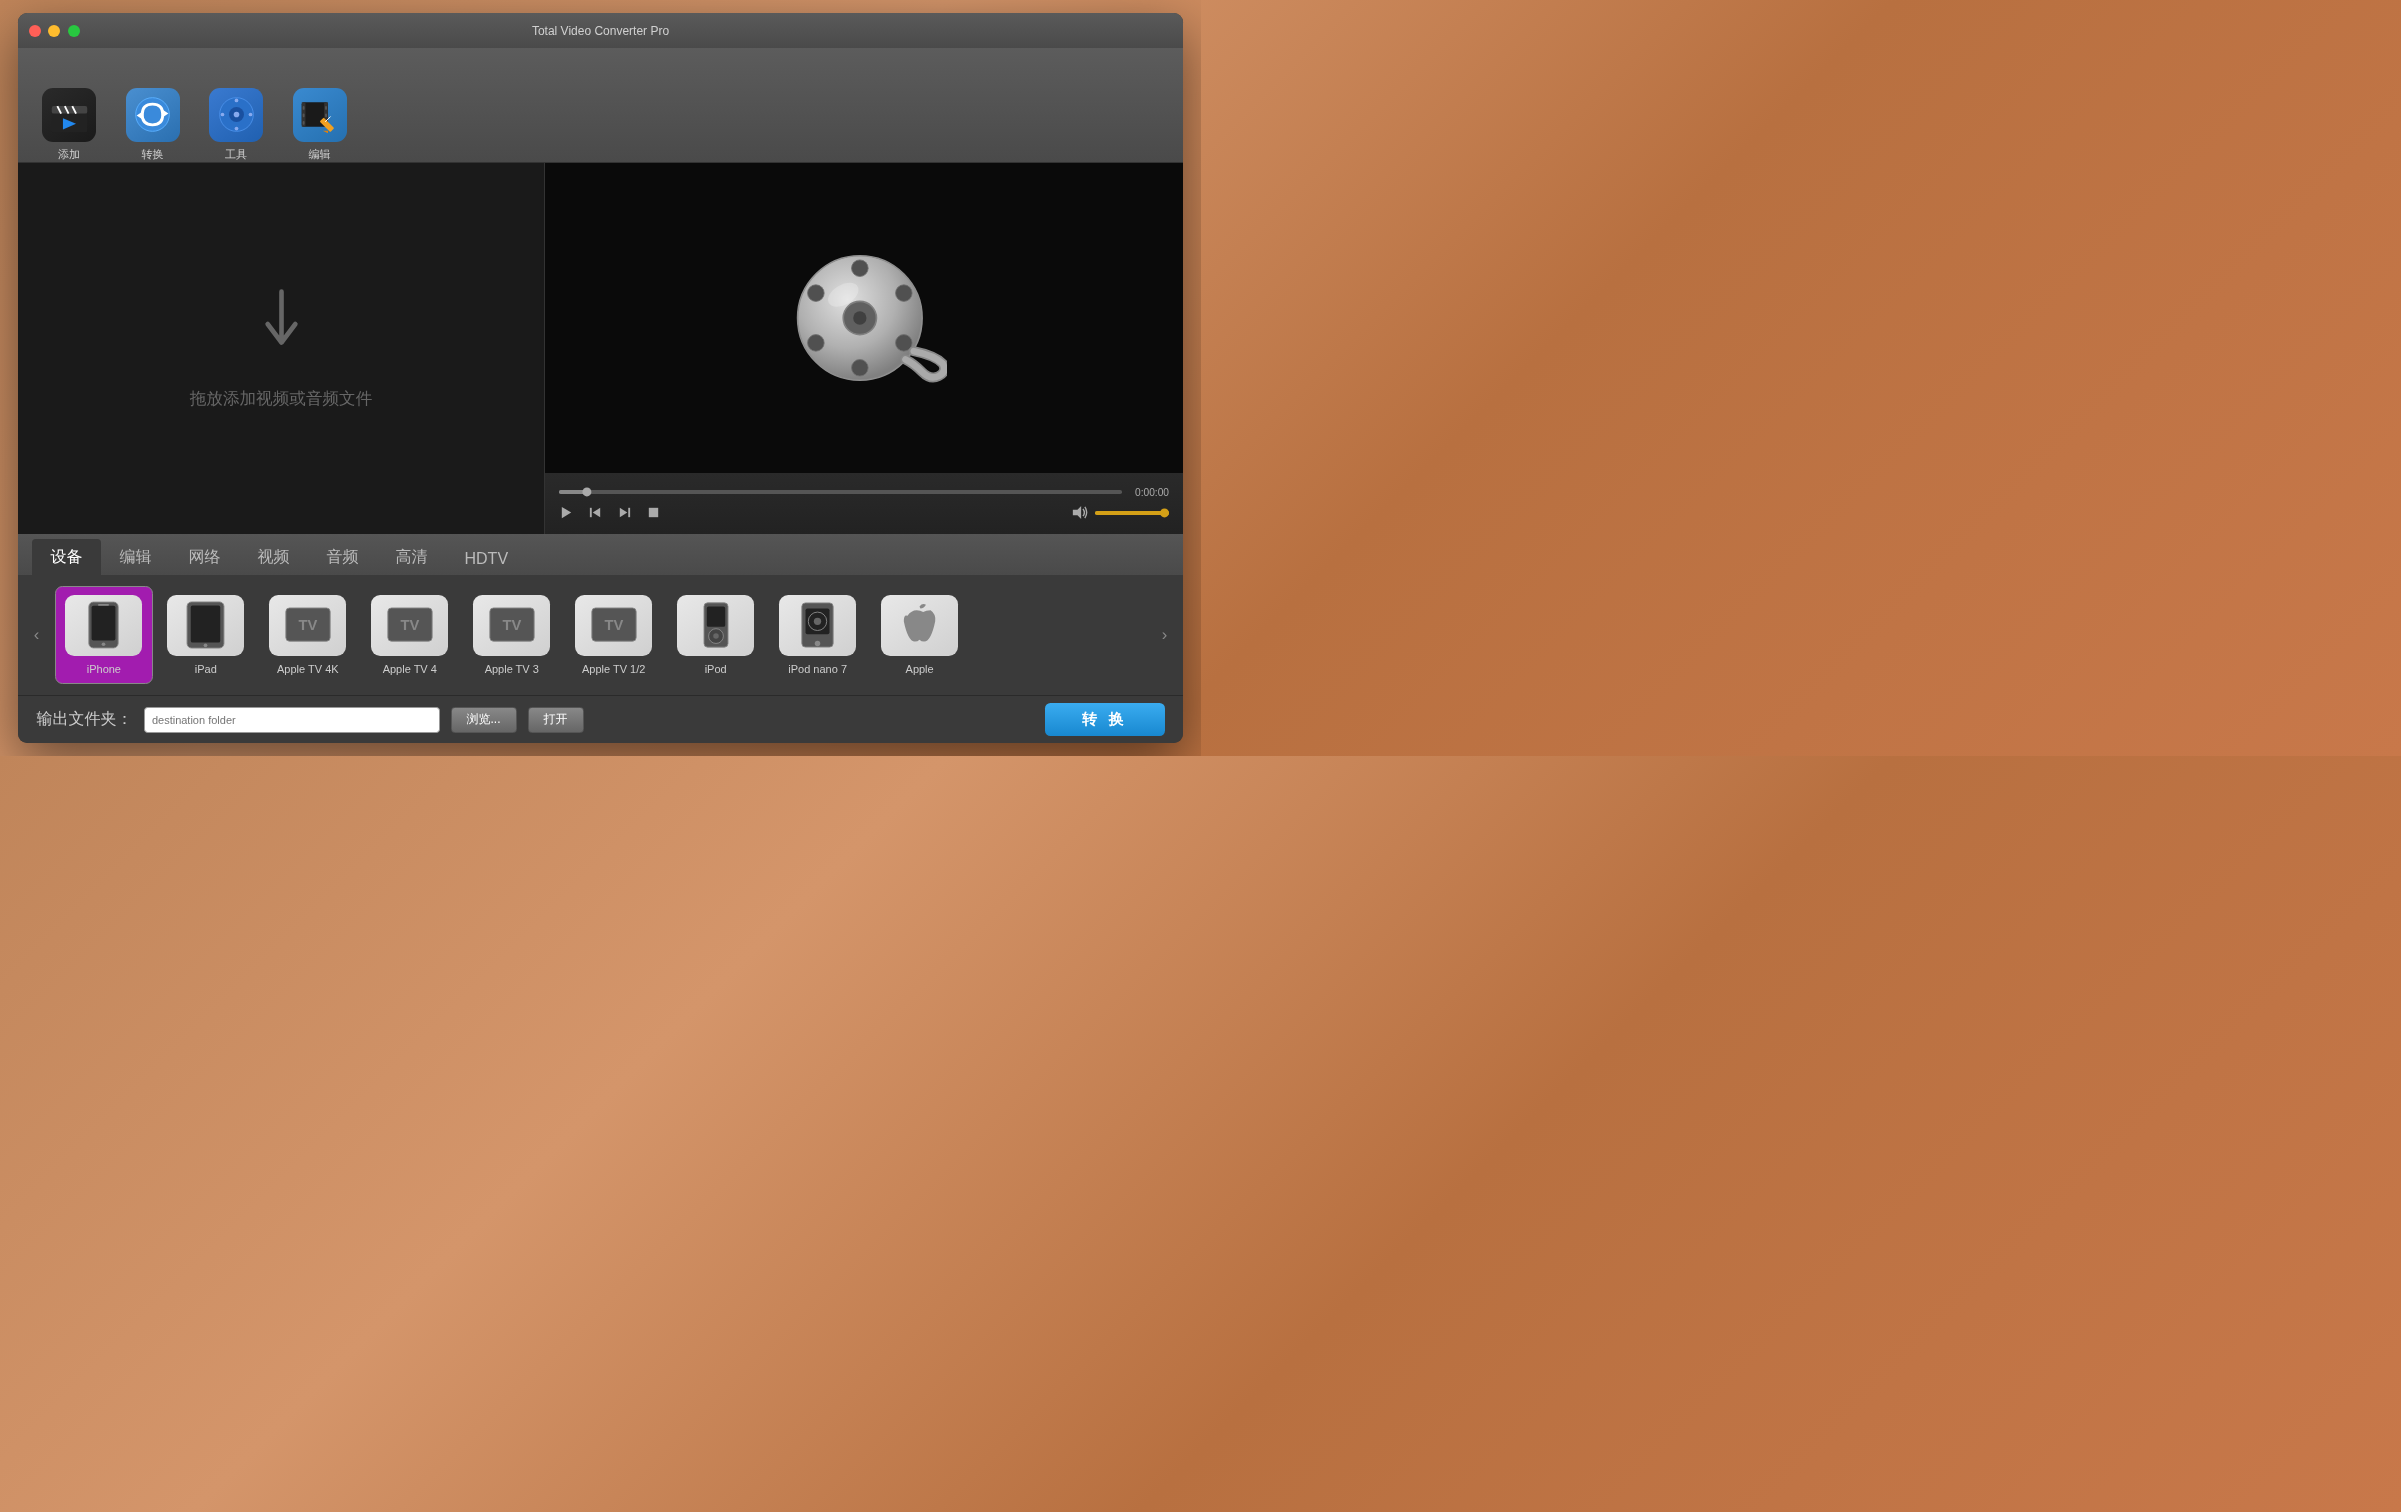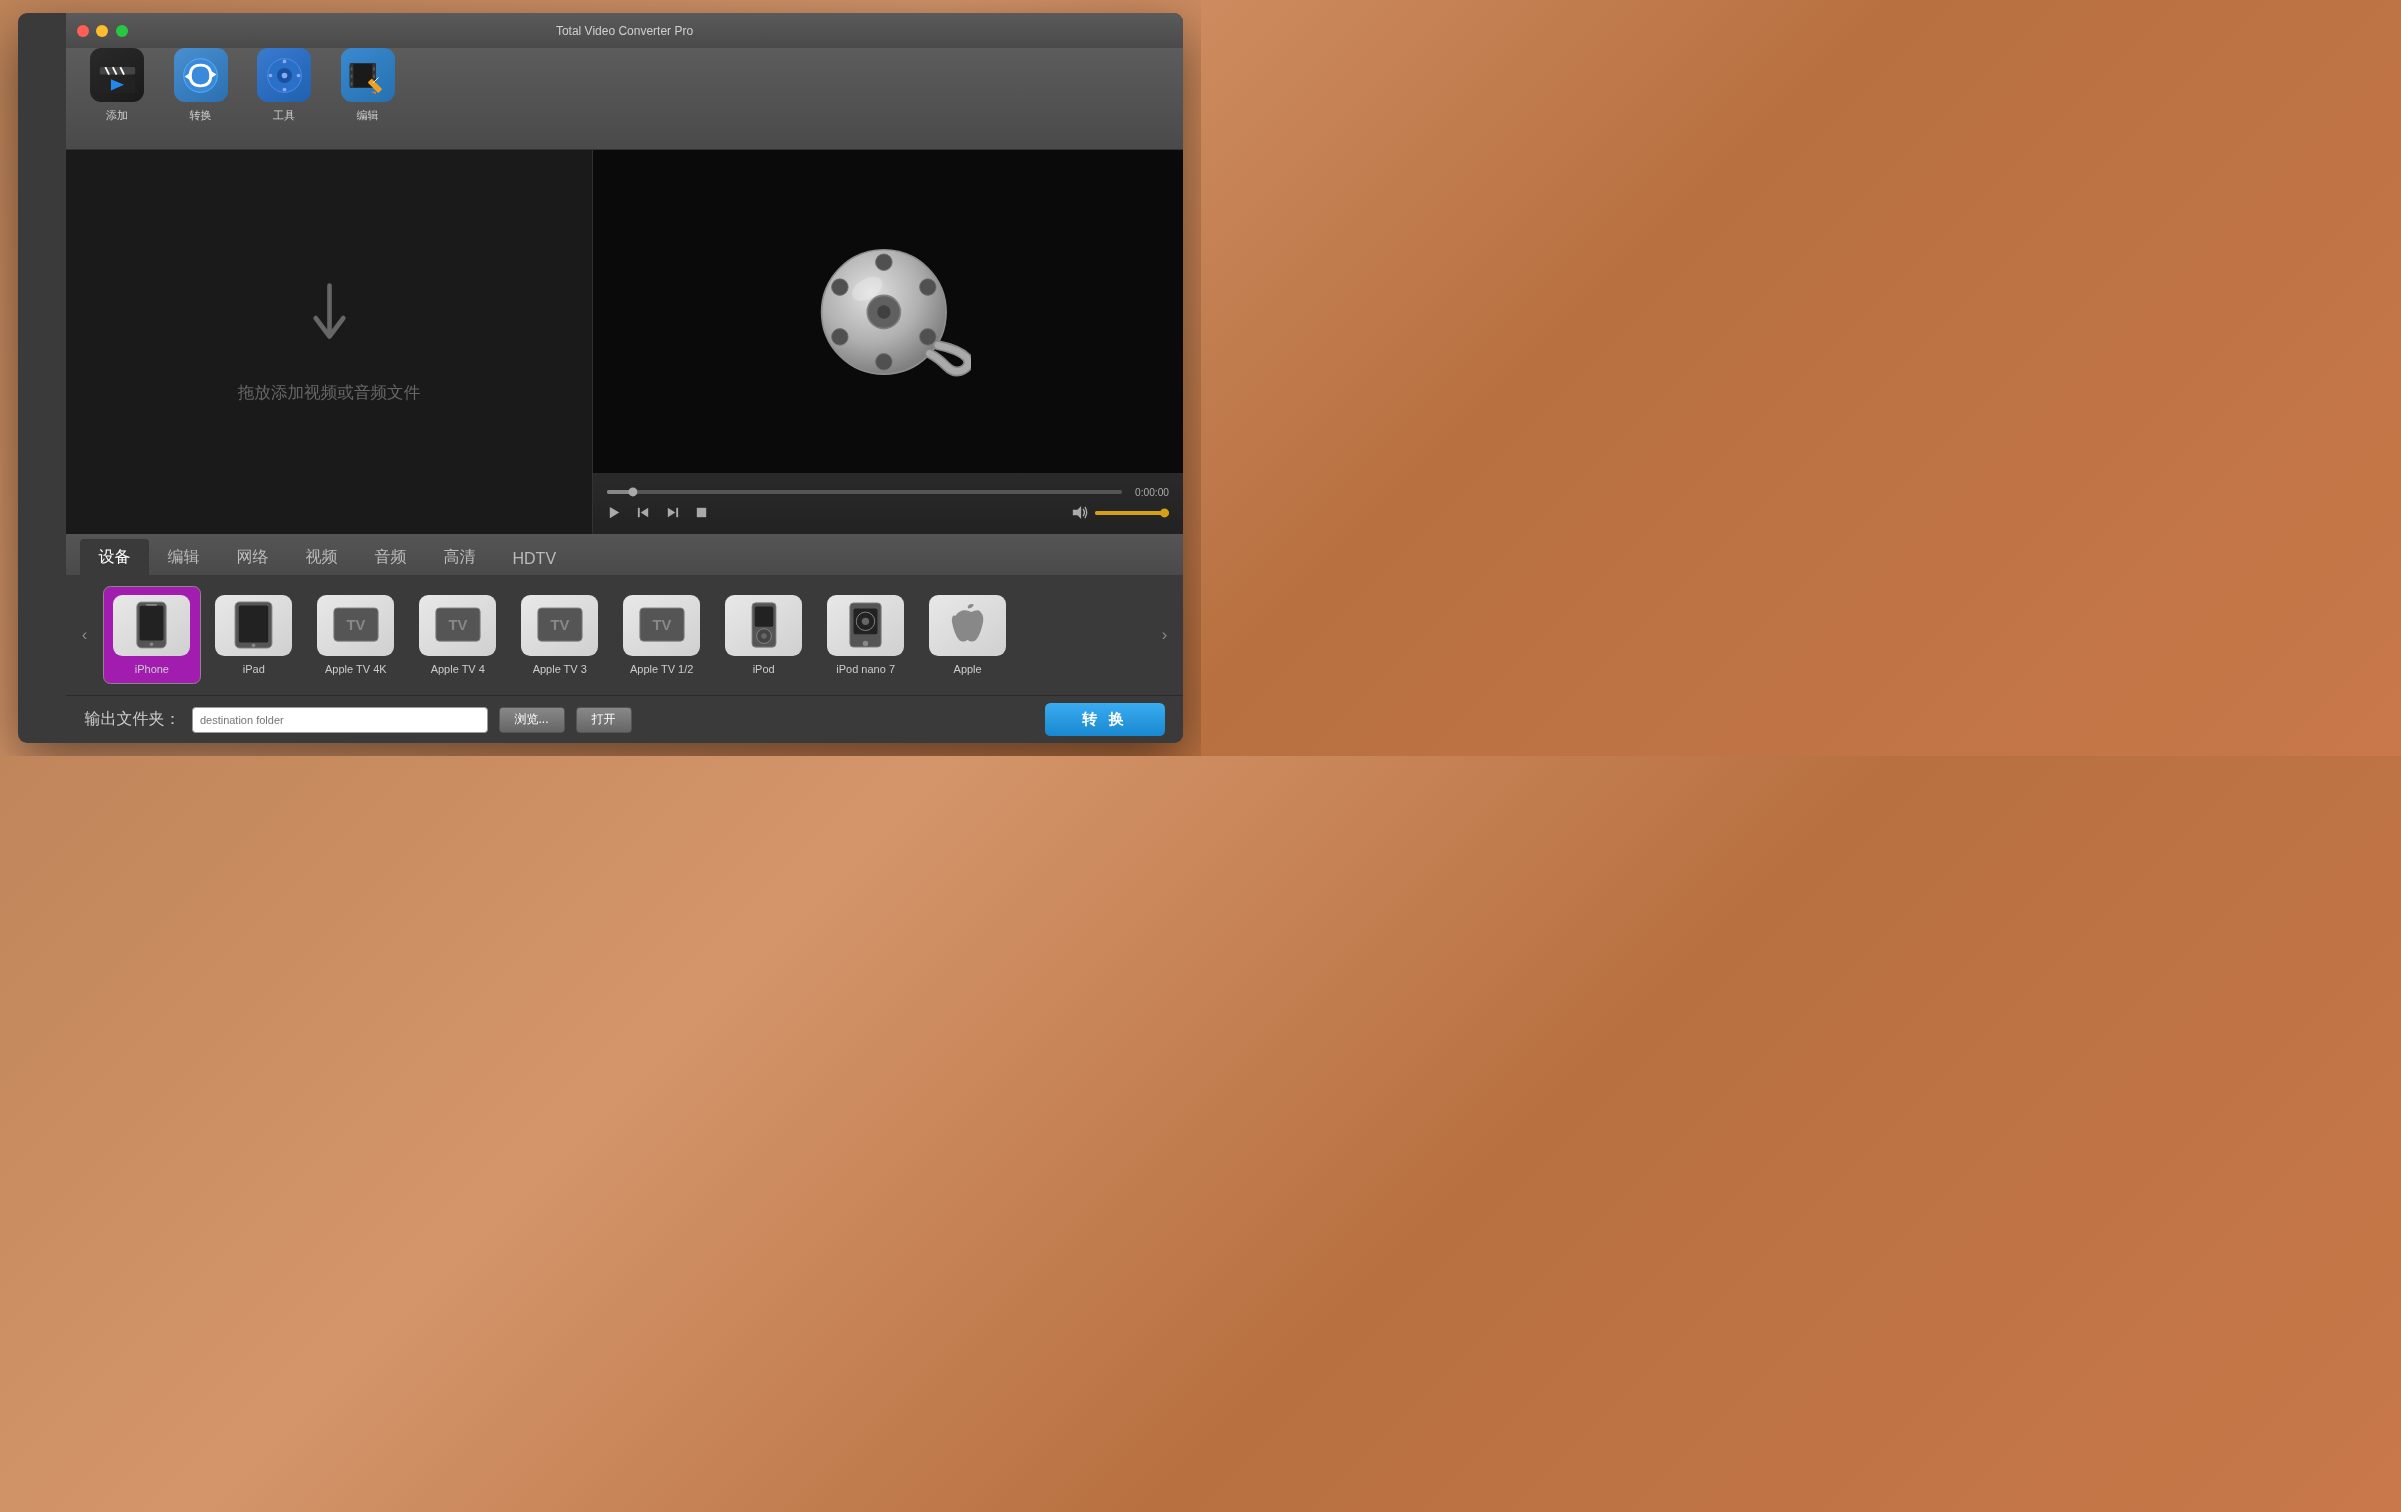--- a/index.html
+++ b/index.html
@@ -14,21 +14,20 @@
     }
     .window {
       width: 1165px;
       height: 730px;
       background: #3a3a3a;
       border-radius: 9.2px;
       overflow: hidden;
       box-shadow: 0 18.5px 55px rgba(0,0,0,0.5);
       display: flex;
       flex-direction: column;
-      padding-left: 48px;
     }
     
     .title-bar {
       height: 35px;
       background: linear-gradient(to bottom, #5a5a5a, #4a4a4a);
       display: flex;
       align-items: center;
       justify-content: center;
       position: relative;
       flex-shrink: 0;
@@ -48,24 +47,24 @@
     .btn-close { background: #ff5f57; }
     .btn-min { background: #febc2e; }
     .btn-max { background: #28c840; }
     .title-bar-title {
       color: #d0d0d0;
       font-size: 12px;
       font-weight: 500;
     }
     
     .toolbar {
-      height: 102px;
+      height: 115px;
       background: linear-gradient(to bottom, #5c5c5c, #4a4a4a);
       display: flex;
-      align-items: flex-start;
+      align-items: flex-end;
       padding: 0 18.5px;
       gap: 18.5px;
       flex-shrink: 0;
       border-bottom: 0.9px solid #333;
     }
     .toolbar-item {
       display: flex;
       flex-direction: column;
       align-items: center;
       gap: 5.5px;

